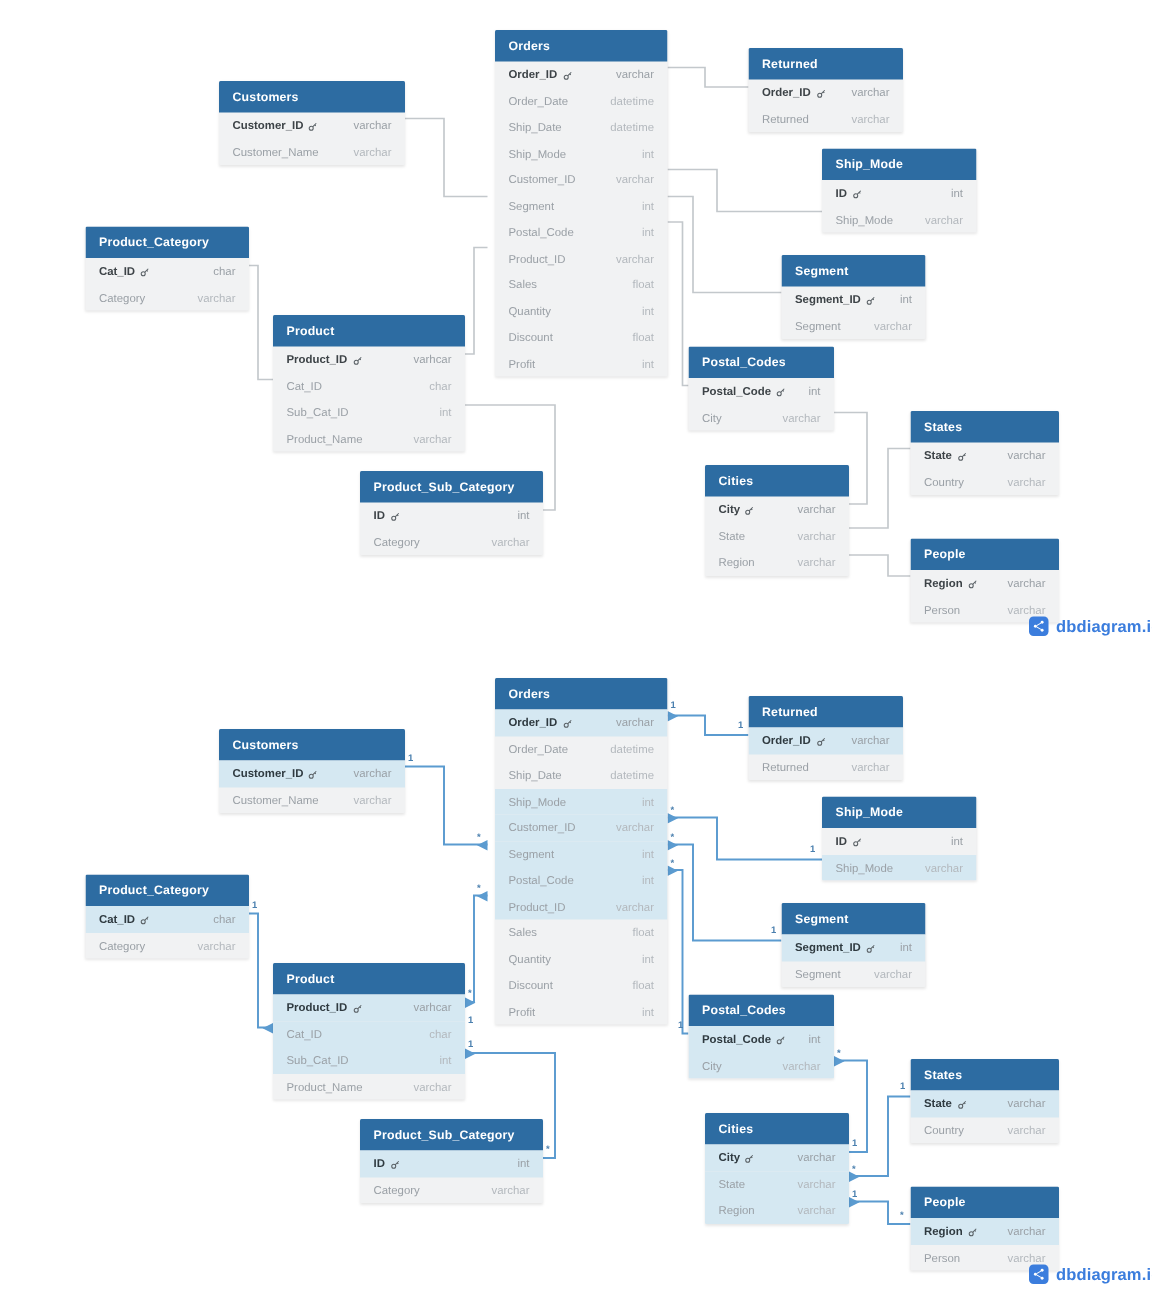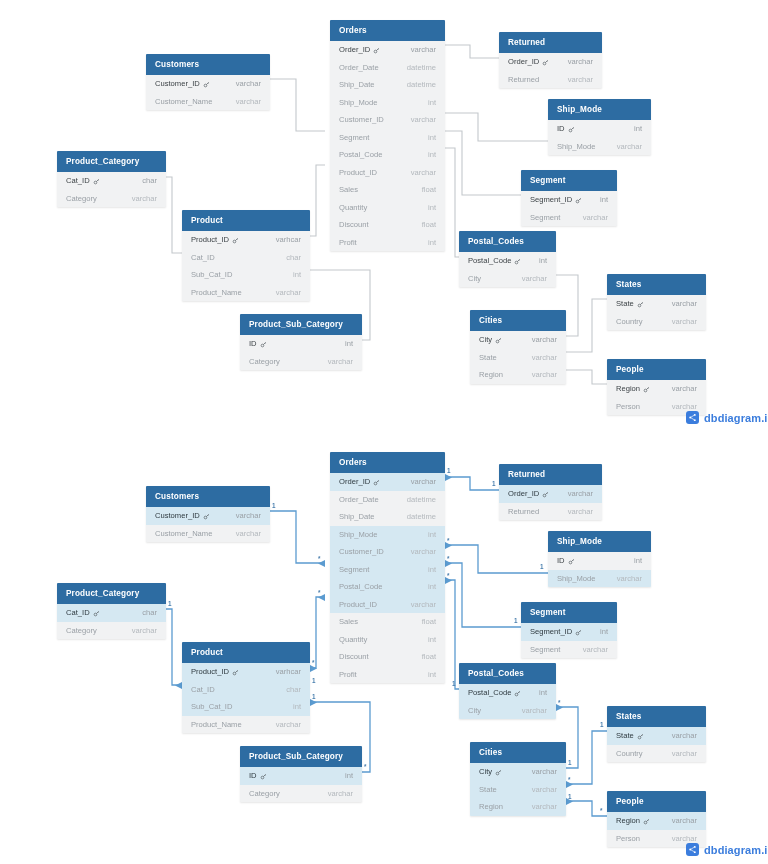--- a/index.html
+++ b/index.html
@@ -34,21 +34,21 @@
     align-items:center;
     justify-content:space-between;
     height:17.5px;
     padding:0 9px;
     font-size:7.6px;
     color:#9aa0a6;
     box-sizing:border-box;
   }
   .row .fname{white-space:nowrap;display:flex;align-items:center;gap:3px;}
   .row .ftype{white-space:nowrap;color:#b3b8bd;}
-  .row.pk .fname{color:#3d4347;font-weight:normal;align-items:center;}
+  .row.pk .fname{color:#3d4347;font-weight:bold;align-items:center;}
   .row.pk .ftype{color:#9aa0a6;}
   .row.hl{background:#d5e8f2;}
   .row.hl.pk .fname{color:#2f3a40;}
   .key{
     display:inline-block;width:6px;height:6px;
     position:relative;
   }
   .key svg{display:block;}
 
   

